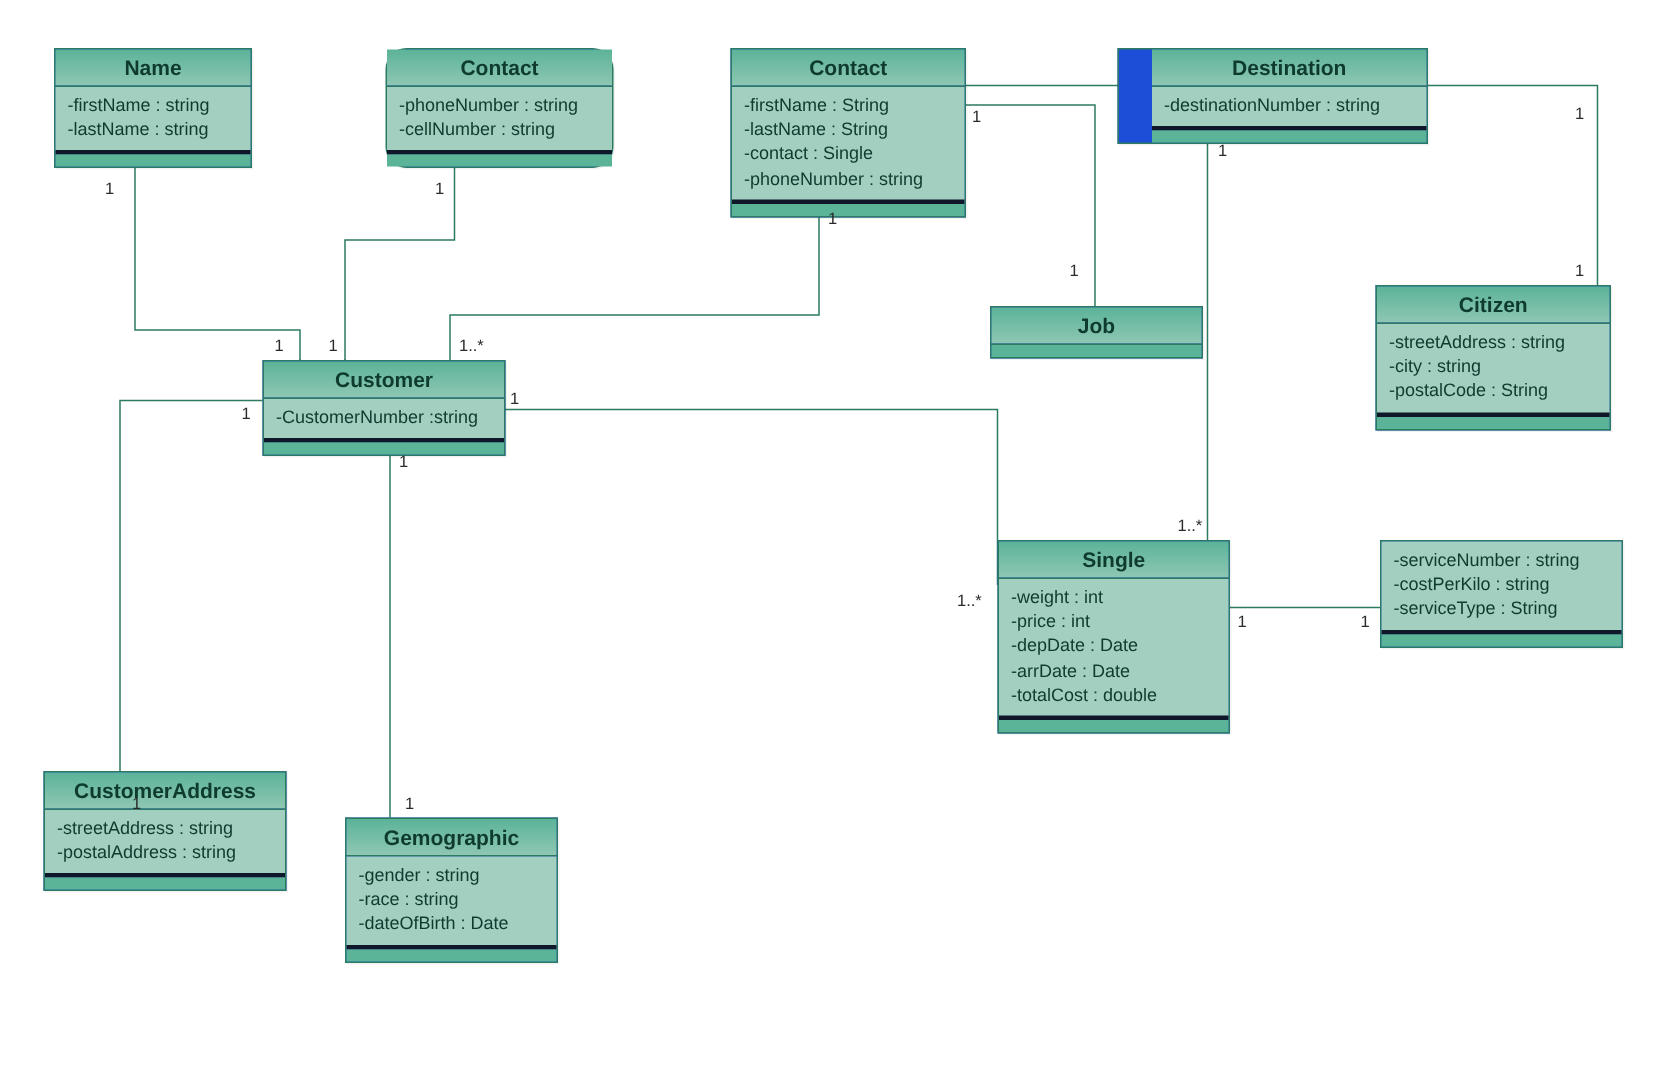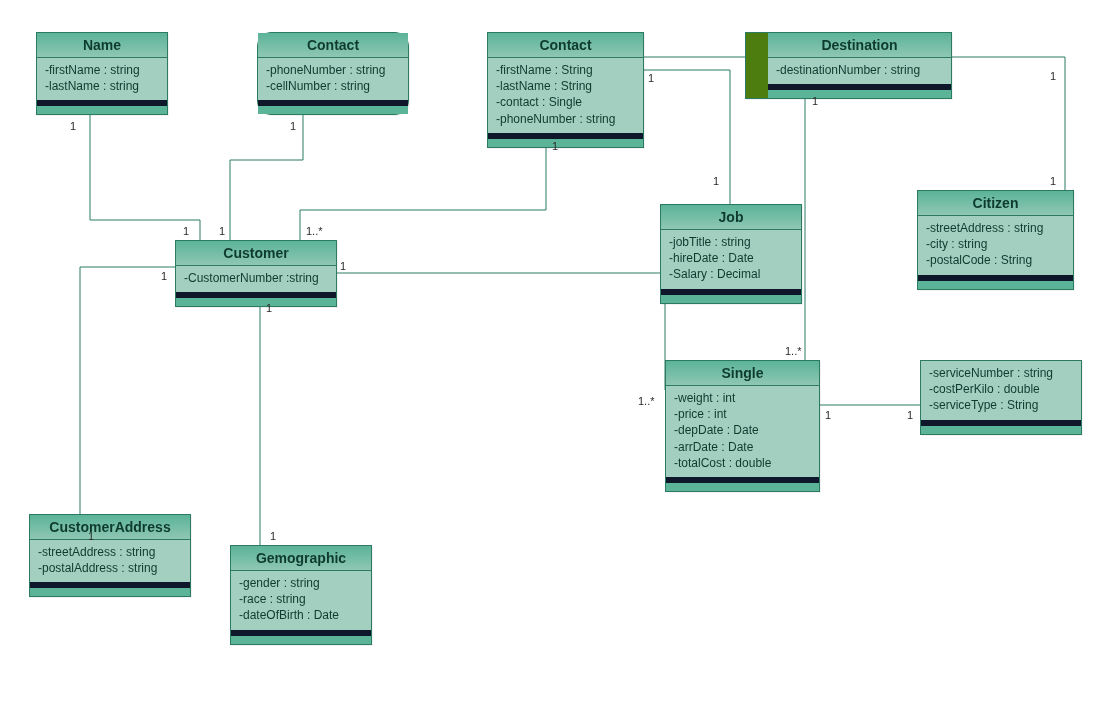--- a/index.html
+++ b/index.html
@@ -8,38 +8,38 @@
     font-family: Arial, Helvetica, sans-serif;
     background: #fff;
     width: 1106px;
     height: 713px;
     position: relative;
     overflow: hidden;
   }
   .uml-class {
     position: absolute;
     border: 1px solid #2d7a62;
-    background: #4d7c0f;
+    background: #1d4ed8;
     box-shadow: 1px 1px 0 rgba(0,0,0,0.05);
   }
   .uml-title {
     text-align: center;
     font-weight: bold;
     font-size: 14px;
     padding: 4px 8px;
     border-bottom: 1px solid #2d7a62;
     background: linear-gradient(to bottom, #5bb398 0%, #8fc7b4 100%);
     color: #0e3b2e;
   }
   .uml-attrs {
     padding: 4px 8px 6px 8px;
     font-size: 12px;
     color: #0e3b2e;
     background: #a3cfc1;
-    border-bottom: 6px solid #0f172a;
+    border-bottom: 3px solid #0f172a;
     line-height: 1.35;
   }
   .uml-ops {
     height: 8px;
     background: #5bb398;
   }
   .attr-line { white-space: nowrap; }
   svg.connectors {
     position: absolute;
     left: 0; top: 0;
@@ -129,25 +129,20 @@
 <div class="uml-class" style="left:175px; top:240px; width:160px;">
   <div class="uml-title">Customer</div>
   <div class="uml-attrs">
     <div class="attr-line">-CustomerNumber :string</div>
   </div>
   <div class="uml-ops"></div>
 </div>
 
 <div class="uml-class" style="left:660px; top:204px; width:140px;">
   <div class="uml-title">Job</div>
-  <div class="uml-attrs">
-    <div class="attr-line">-jobTitle : string</div>
-    <div class="attr-line">-hireDate : Date</div>
-    <div class="attr-line">-Salary : Decimal</div>
-  </div>
   <div class="uml-ops"></div>
 </div>
 
 <div class="uml-class" style="left:917px; top:190px; width:155px;">
   <div class="uml-title">Citizen</div>
   <div class="uml-attrs">
     <div class="attr-line">-streetAddress : string</div>
     <div class="attr-line">-city : string</div>
     <div class="attr-line">-postalCode : String</div>
   </div>
@@ -162,21 +157,21 @@
     <div class="attr-line">-depDate : Date</div>
     <div class="attr-line">-arrDate : Date</div>
     <div class="attr-line">-totalCost : double</div>
   </div>
   <div class="uml-ops"></div>
 </div>
 
 <div class="uml-class" style="left:920px; top:360px; width:160px;">
   <div class="uml-attrs">
     <div class="attr-line">-serviceNumber : string</div>
-    <div class="attr-line">-costPerKilo : double</div>
+    <div class="attr-line">-costPerKilo : string</div>
     <div class="attr-line">-serviceType : String</div>
   </div>
   <div class="uml-ops"></div>
 </div>
 
 <div class="uml-class" style="left:29px; top:514px; width:160px;">
   <div class="uml-title">CustomerAddress</div>
   <div class="uml-attrs">
     <div class="attr-line">-streetAddress : string</div>
     <div class="attr-line">-postalAddress : string</div>

